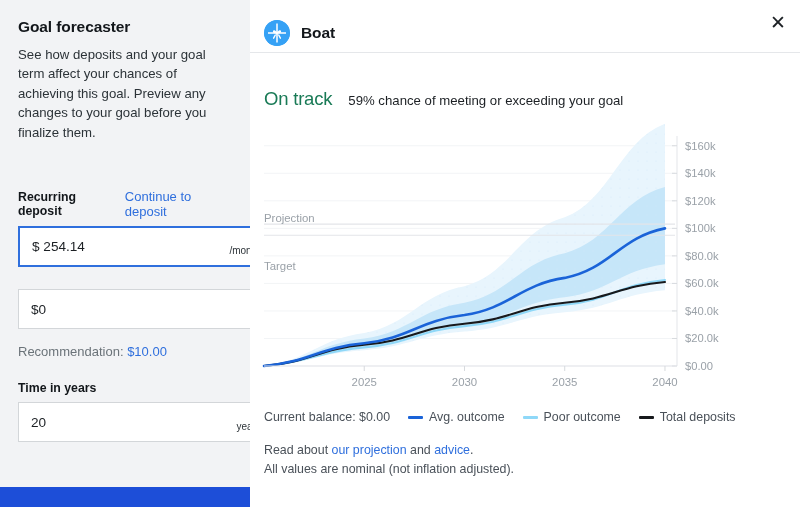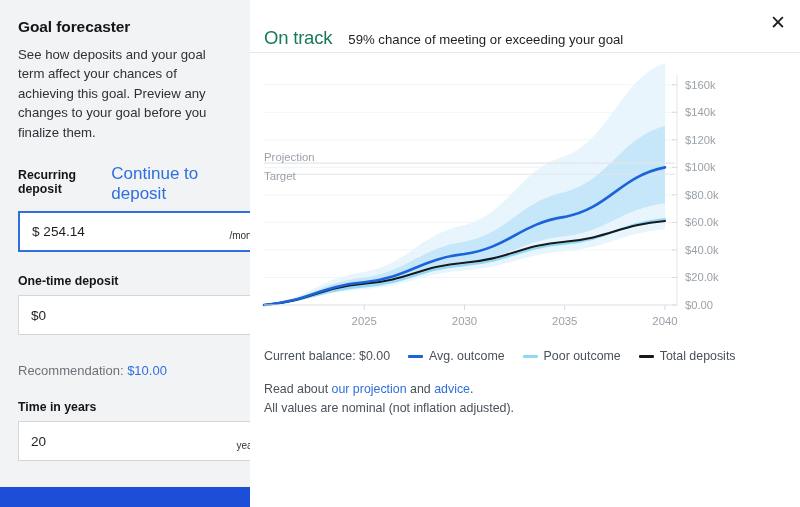--- a/index.html
+++ b/index.html
@@ -43,24 +43,25 @@
     align-items: baseline;
     gap: 8px;
     margin-bottom: 7px;
   }
   .field-label {
     font-size: 12.3px;
     font-weight: bold;
     color: #12161a;
   }
   .field-link {
-    font-size: 17px;
+    font-size: 13px;
     color: #2f6fdd;
     text-decoration: none;
     cursor: pointer;
+    margin-top: 25px;
   }
   .input-box {
     position: relative;
     width: 256px;
     height: 40px;
     background: #ffffff;
     border: 1px solid #d3d6d9;
     display: flex;
     align-items: center;
     justify-content: space-between;
@@ -73,21 +74,21 @@
   .input-value {
     font-size: 13.6px;
     color: #1c2024;
   }
   .input-suffix {
     font-size: 10px;
     color: #2c3338;
     margin-top: 8px;
   }
   .recommendation {
-    margin-top: 28px;
+    margin-top: 15px;
     font-size: 13px;
     color: #6b7379;
   }
   .recommendation .rec-value {
     color: #2f6fdd;
     cursor: pointer;
   }
 
   
   .main {
@@ -135,20 +136,21 @@
     line-height: 1;
     background: none; border: none;
     font-family: "Liberation Sans", sans-serif;
   }
 
   .status-row {
     display: flex;
     align-items: baseline;
     gap: 16px;
     padding: 27px 0 0 14px;
+    margin-top: 9px;
   }
   .status-label {
     font-size: 18.5px;
     color: #197a56;
     letter-spacing: -0.2px;
   }
   .status-text {
     font-size: 13.2px;
     color: #1c2024;
   }
@@ -160,21 +162,21 @@
     width: 510px;
     height: 280px;
   }
   .chart-svg { display: block; }
   .band-label {
     position: absolute;
     font-size: 11.4px;
     color: #9aa1a8;
   }
   #projection-label { left: 14px; top: 88px; }
-  #target-label { left: 14px; top: 107px; }
+  #target-label { left: 14px; top: 136px; }
 
   .ytick {
     font-size: 11.2px;
     fill: #9aa1a8;
     font-family: "Liberation Sans", sans-serif;
   }
   .xtick {
     font-size: 11.4px;
     fill: #9aa1a8;
     font-family: "Liberation Sans", sans-serif;
@@ -230,23 +232,20 @@
         <span class="field-label">Recurring deposit</span>
         <a class="field-link">Continue to deposit</a>
       </div>
       <div class="input-box focused">
         <span class="input-value">$ 254.14</span>
         <span class="input-suffix">/month</span>
       </div>
     </div>
 
     <div class="field-block">
-      <div class="field-label-row">
-        <span class="field-label">One-time deposit</span>
-      </div>
       <div class="input-box">
         <span class="input-value">$0</span>
         <span class="input-suffix"></span>
       </div>
       <div class="recommendation">
         <span>Recommendation: </span><a class="rec-value">$10.00</a>
       </div>
     </div>
 
     <div class="field-block">
@@ -255,20 +254,35 @@
       </div>
       <div class="input-box">
         <span class="input-value">20</span>
         <span class="input-suffix">years</span>
       </div>
     </div>
   </aside>
 
   <section class="main">
 
+    <div class="main-header">
+      <span class="boat-icon">
+        <svg width="26" height="26" viewBox="0 0 26 26" aria-hidden="true">
+          <circle cx="13" cy="13" r="13" fill="#35a1f5"></circle>
+          <path d="M13 3.5 L13 22.5" stroke="#ffffff" stroke-width="1.5"></path>
+          <path d="M4 13 L22 13" stroke="#ffffff" stroke-width="1.5"></path>
+          <path d="M13 12.6 C 10.6 9.2, 8.2 10.2, 9.1 12.2 C 9.8 13.6, 11.8 13.4, 13 12.6 Z" fill="#ffffff"></path>
+          <path d="M13 12.6 C 15.4 9.2, 17.8 10.2, 16.9 12.2 C 16.2 13.6, 14.2 13.4, 13 12.6 Z" fill="#ffffff"></path>
+          <circle cx="13" cy="13.1" r="1.5" fill="#ffffff"></circle>
+          <path d="M11.3 15 L9.6 18.2" stroke="#ffffff" stroke-width="1.4" stroke-linecap="round"></path>
+          <path d="M14.7 15 L16.4 18.2" stroke="#ffffff" stroke-width="1.4" stroke-linecap="round"></path>
+        </svg>
+      </span>
+      <span class="main-title">Boat</span>
+    </div>
     <div class="header-rule"></div>
 
     <button class="close-btn">✕</button>
 
     <div class="status-row">
       <span class="status-label">On track</span>
       <span class="status-text">59% chance of meeting or exceeding your goal</span>
     </div>
 
     <div class="chart-wrap">

